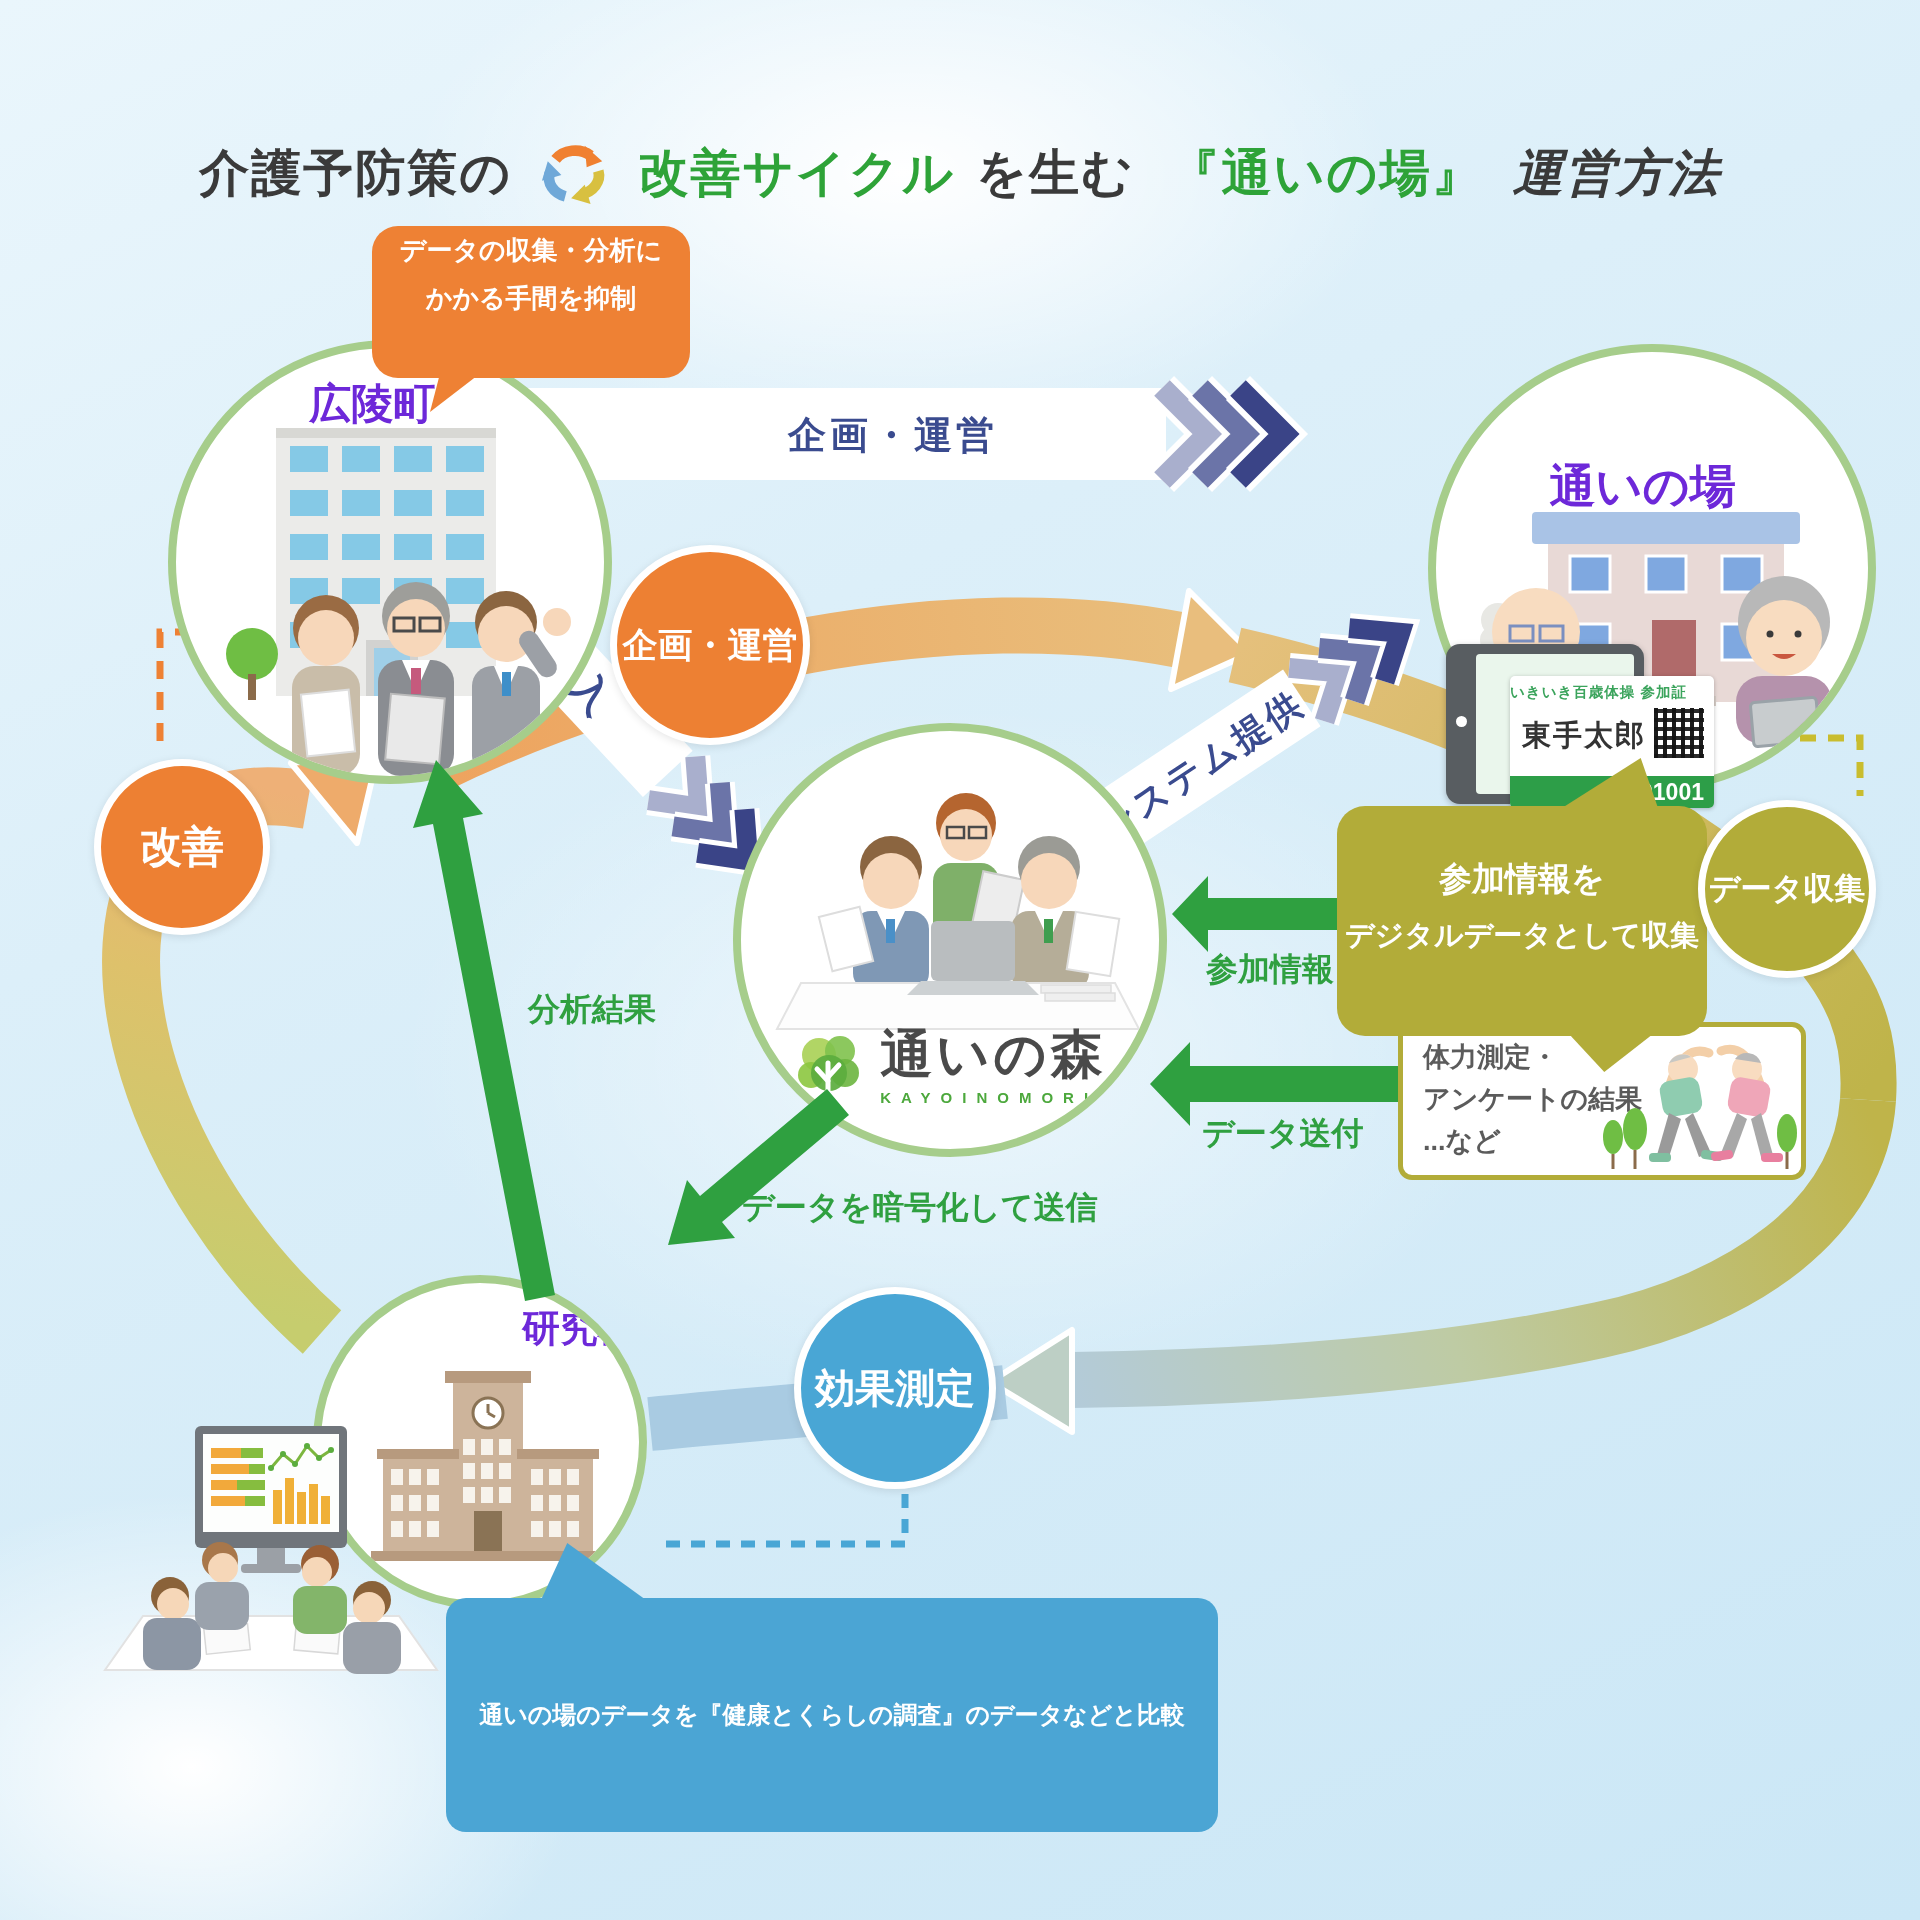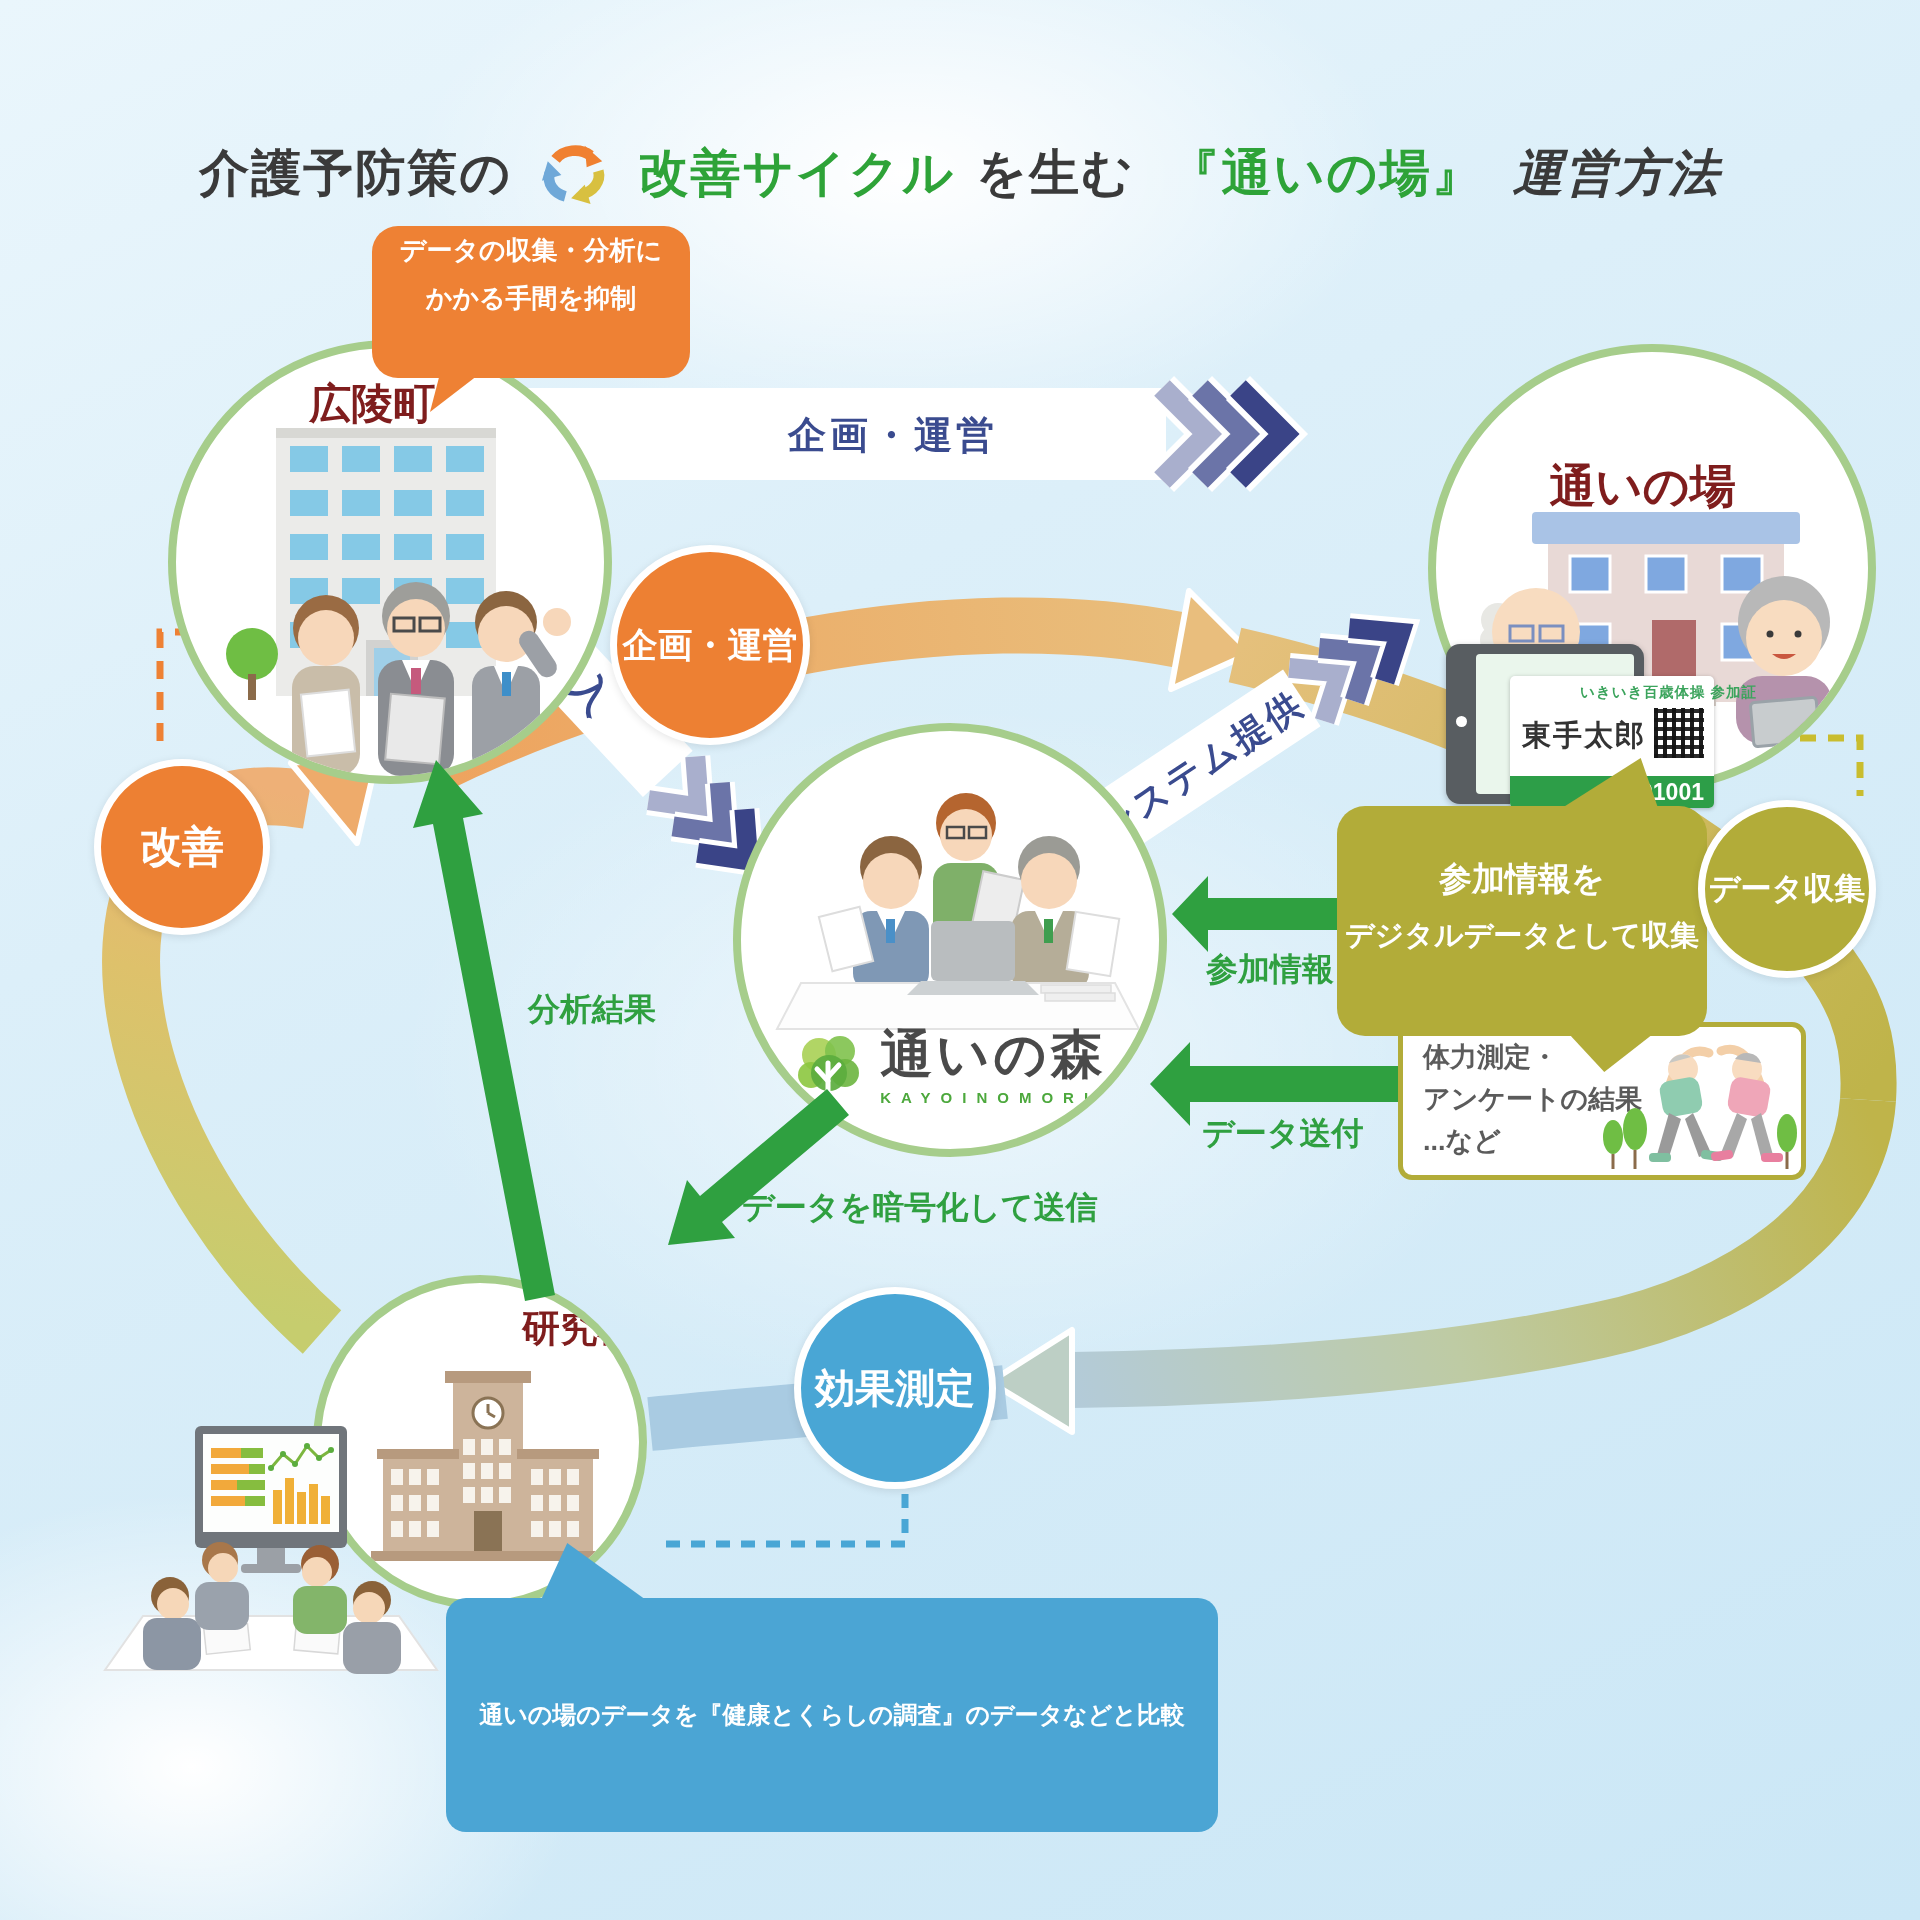--- a/index.html
+++ b/index.html
@@ -12,21 +12,21 @@
       linear-gradient(155deg,#EAF6FC 0%,#DCEFF9 35%,#CBE7F6 100%);}
   .abs{position:absolute;}
   svg{display:block;}
   .layer{position:absolute;left:0;top:0;width:1920px;height:1920px;pointer-events:none;}
   
   .title{position:absolute;left:0;top:138px;width:100%;display:flex;justify-content:center;align-items:center;gap:21px;}
   .title span{font-size:50px;font-weight:bold;color:#3A3A3A;letter-spacing:2px;white-space:nowrap;}
   .title .grn{color:#2EA338;}
   
   .node{position:absolute;border-radius:50%;background:#fff;border:8px solid #A6CD8B;box-sizing:border-box;overflow:hidden;}
-  .node-label{position:absolute;font-weight:bold;color:#7f1d1d;white-space:nowrap;}
+  .node-label{position:absolute;font-weight:bold;color:#6d28d9;white-space:nowrap;}
   
   .step{position:absolute;border-radius:50%;border:7px solid #fff;box-sizing:border-box;display:flex;align-items:center;justify-content:center;color:#fff;font-weight:bold;white-space:nowrap;box-shadow:0 2px 8px rgba(0,0,0,.10);}
   
   .bubble{position:absolute;color:#fff;font-weight:bold;text-align:center;}
   .tail{position:absolute;}
   
   .flbl{position:absolute;color:#2FA040;font-weight:bold;font-size:32px;white-space:nowrap;}
   .card-qr{background:
       repeating-linear-gradient(0deg,rgba(20,20,20,.9) 0 4px,rgba(20,20,20,0) 4px 9px),
       repeating-linear-gradient(90deg,#1c1c1c 0 4px,#ffffff 4px 9px);}
@@ -369,21 +369,21 @@
   <div class="flbl" style="left:1206px;top:948px;">参加情報</div>
   <div class="flbl" style="left:1202px;top:1112px;">データ送付</div>
   <div class="flbl" style="left:742px;top:1186px;">データを暗号化して送信</div>
   <div class="flbl" style="left:528px;top:988px;">分析結果</div>
 
   <div class="abs" style="left:1446px;top:644px;width:198px;height:160px;background:#585D61;border-radius:14px;box-shadow:0 2px 6px rgba(0,0,0,.25);">
     <div class="abs" style="left:30px;top:10px;width:158px;height:140px;background:#EAF6EC;border-radius:4px;"></div>
     <div class="abs" style="left:10px;top:72px;width:11px;height:11px;border-radius:50%;background:#fff;"></div>
   </div>
   <div class="abs" style="left:1510px;top:676px;width:204px;height:132px;background:#fff;border-radius:5px;box-shadow:0 1px 4px rgba(0,0,0,.25);">
-    <div class="abs" style="left:0;top:7px;width:100%;text-align:right;font-size:14.5px;font-weight:bold;color:#3BA45C;letter-spacing:1px;padding-left:43px;">いきいき百歳体操 参加証</div>
+    <div class="abs" style="left:0;top:7px;width:100%;text-align:left;font-size:14.5px;font-weight:bold;color:#3BA45C;letter-spacing:1px;">いきいき百歳体操 参加証</div>
     <div class="abs" style="left:12px;top:40px;font-size:29px;font-weight:bold;color:#333;letter-spacing:2px;">東手太郎</div>
     <div class="abs card-qr" style="right:10px;top:32px;width:50px;height:50px;"></div>
     <div class="abs" style="left:0;bottom:0;width:100%;height:32px;background:#2D9E48;border-radius:0 0 5px 5px;">
       <div class="abs" style="right:10px;top:3px;font-size:23px;font-weight:bold;color:#fff;">No,01001</div>
     </div>
   </div>
 
   <div class="abs" style="left:1398px;top:1022px;width:408px;height:158px;background:#fff;border:5px solid #B2AC39;border-radius:14px;box-sizing:border-box;">
     <div class="abs" style="left:20px;top:10px;font-size:27px;font-weight:bold;color:#5B5B5B;line-height:1.55;">
       <div>体力測定・</div>

